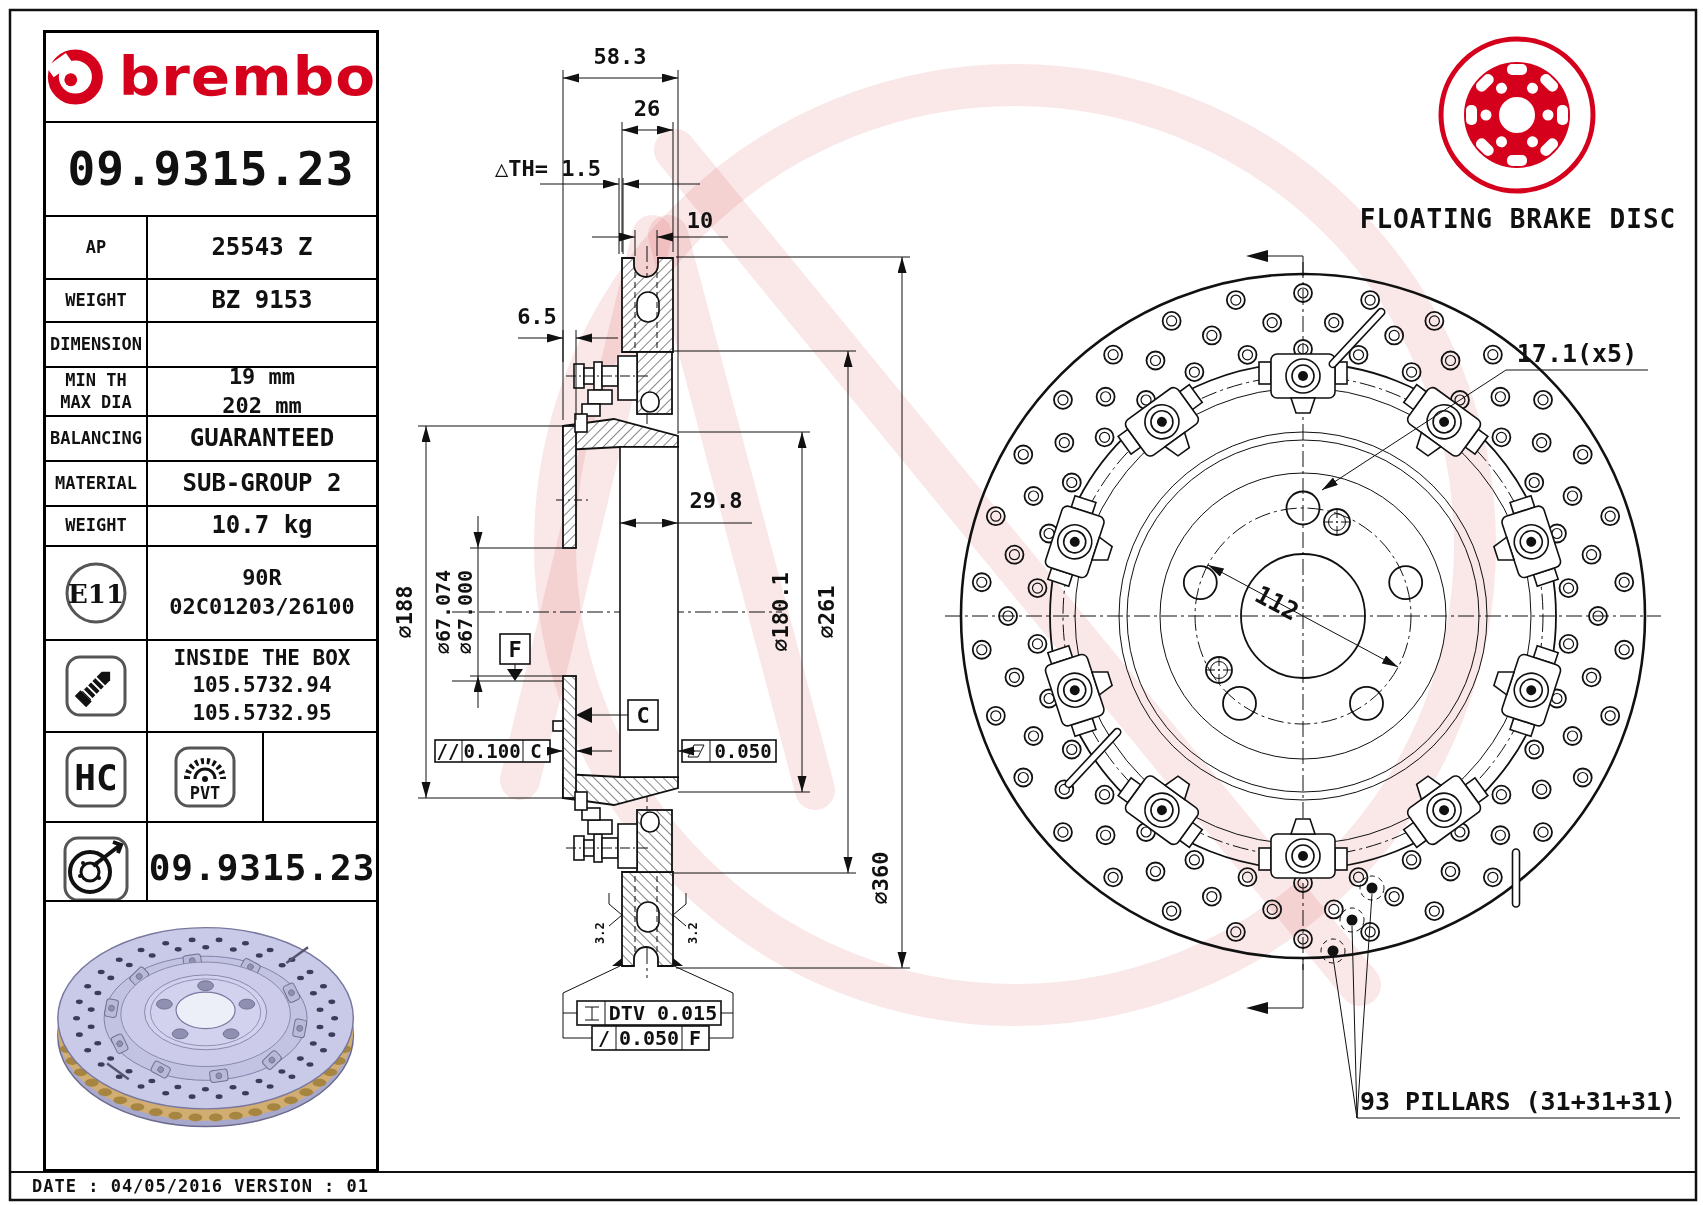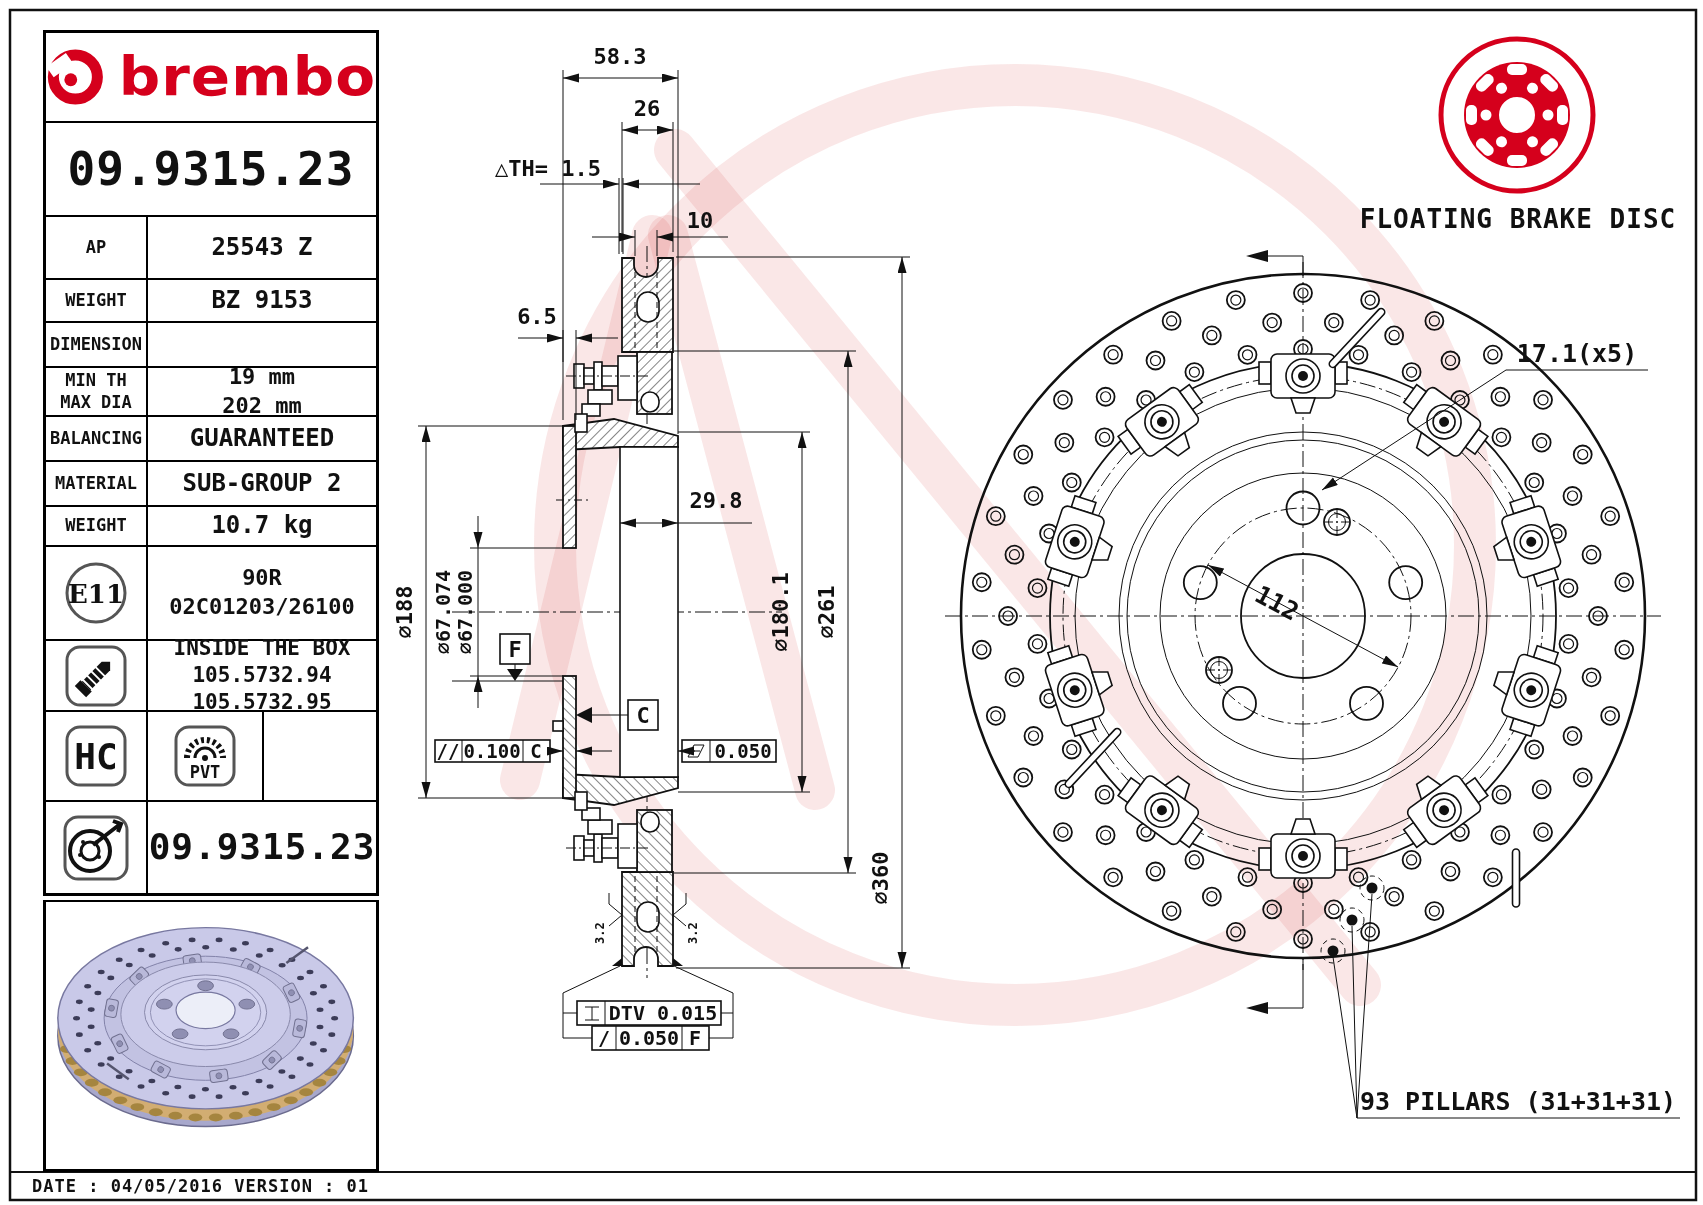--- a/index.html
+++ b/index.html
@@ -15,21 +15,21 @@
   .lab{width:102px;min-width:102px;border-right:2px solid #000;display:flex;flex-direction:column;
        align-items:center;justify-content:center;font-weight:700;font-size:17px;line-height:1.25;text-align:center;}
   .val{flex:1;display:flex;flex-direction:column;align-items:center;justify-content:center;
        font-weight:700;font-size:24px;line-height:1.3;text-align:center;}
   .logo-row{height:88px;display:flex;align-items:center;justify-content:center;gap:14px;}
   .logo-word{color:#d5001c;font-family:"DejaVu Sans","Liberation Sans",sans-serif;
              font-weight:700;font-size:58px;letter-spacing:1px;transform:scaleY(.92);}
   .pn-row{height:94px;display:flex;align-items:center;justify-content:center;
           font-weight:700;font-size:46px;letter-spacing:1px;}
   .h48{height:63px}.h43{height:43px}.h45{height:45px}.h49{height:49px}.h44{height:40px}
-  .h94{height:94px}.h92{height:71px}.h90{height:90px}.h93{height:93px}
+  .h94{height:94px}.h92{height:92px}.h90{height:90px}.h93{height:93px}
   .small-line{font-size:22px;}
   .pvt-cell{width:116px;min-width:116px;border-right:2px solid #000;display:flex;align-items:center;justify-content:center;}
   .empty-cell{flex:1;}
   .pn2{font-size:36px;letter-spacing:1px;}
 
   .photo-box{position:absolute;left:43px;top:900px;width:336px;height:272px;border:3px solid #000;
              border-top:2px solid #000;background:#fff;z-index:5;}
   .footer{position:absolute;left:32px;top:1176px;font-weight:700;font-size:17px;letter-spacing:1px;z-index:5;}
 
   .main-svg{position:absolute;left:0;top:0;z-index:1;}

